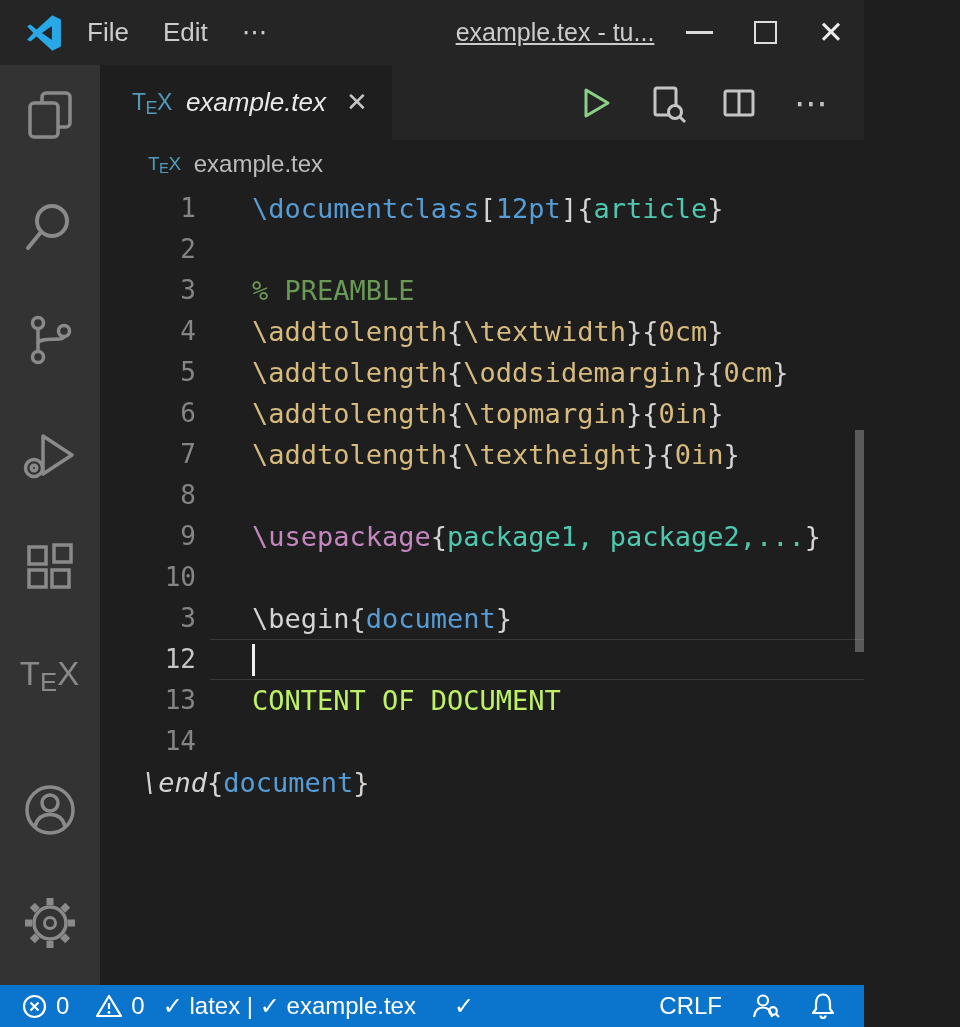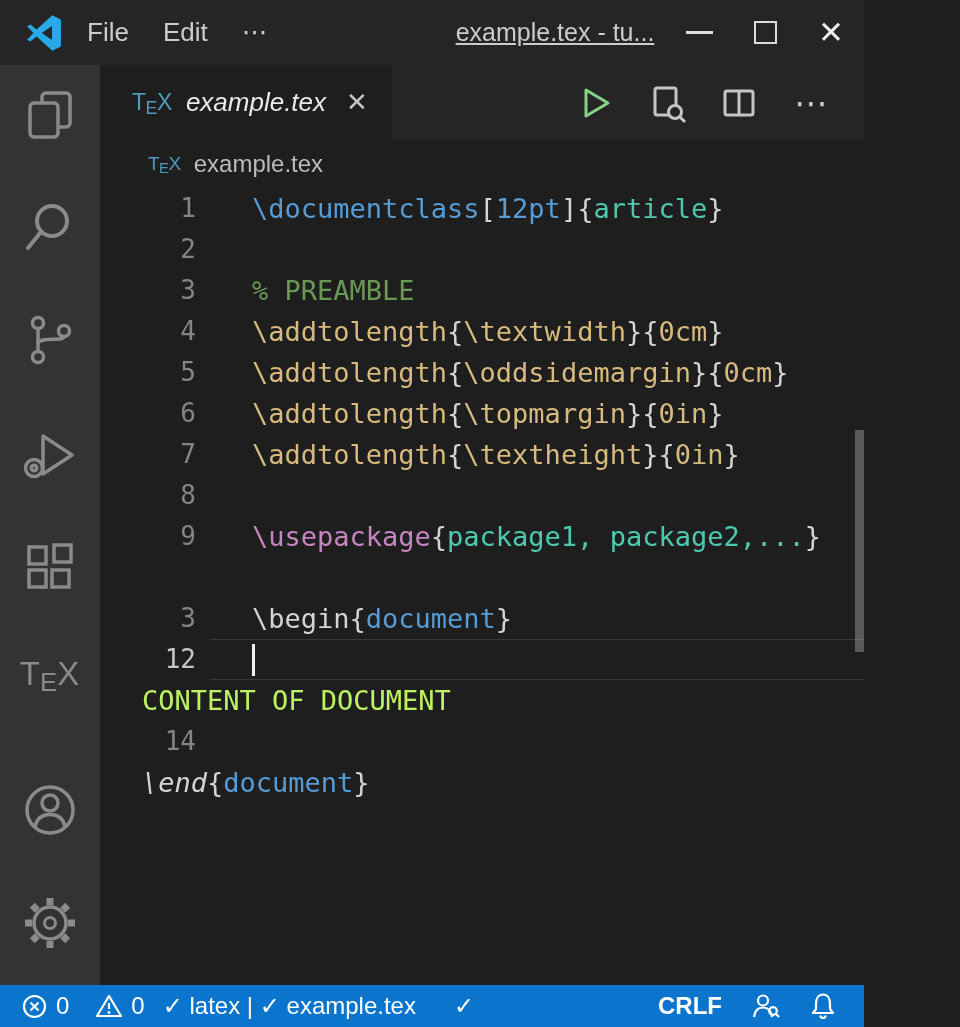--- a/index.html
+++ b/index.html
@@ -56,21 +56,21 @@
   .cursor { display:inline-block; width:3px; height:32px; background:#f0f0f0; vertical-align:-7px; }
 
   .scrollbar-thumb { position:absolute; right:0; top:365px; width:9px; height:222px;
                      background:rgba(165,165,165,0.45); }
 
   
   .statusbar { height:42px; min-height:42px; background:var(--status-bar,#0b74cc);
                display:flex; align-items:center; color:#ffffff; font-size:24px; padding:0 12px; }
   .sb-item { display:flex; align-items:center; gap:8px; padding:0 9px; height:100%; white-space:nowrap; }
   .sb-gap { width:10px; }
-  .sb-right { margin-left:auto; display:flex; align-items:center; height:100%;font-weight:bold; }
+  .sb-right { margin-left:auto; display:flex; align-items:center; height:100%; }
   .sb-right .sb-item { padding:0 14px; }
 </style>
 </head>
 <body>
 
 <div class="window">
 
   <header class="titlebar">
     <svg class="logo" viewBox="0 0 100 100">
       <path fill="#29a8e8" fill-rule="evenodd" d="M73 1 L29.5 40 L12 26.5 L3 31 L20.5 50 L3 69 L12 73.5 L29.5 60 L73 99 L97 87.5 L97 12.5 Z M72 30.5 L72 69.5 L44 50 Z"></path>
@@ -230,31 +230,33 @@
           </div>
           <div class="code-line">
             <div class="line-num">8</div>
             <div class="line-content"></div>
           </div>
           <div class="code-line">
             <div class="line-num">9</div>
             <div class="line-content"><span style="color: rgb(197, 134, 192);">\usepackage</span><span style="color: rgb(212, 212, 212);">{</span><span style="color: rgb(78, 201, 176);">package1, package2,...</span><span style="color: rgb(212, 212, 212);">}</span></div>
           </div>
           <div class="code-line">
+            <div class="line-num">10</div>
             <div class="line-content"></div>
           </div>
           <div class="code-line">
             <div class="line-num">3</div>
             <div class="line-content"><span style="color: rgb(212, 212, 212); text-align: center;">\begin</span><span style="color: rgb(212, 212, 212);">{</span><span style="color: rgb(86, 156, 214);">document</span><span style="color: rgb(212, 212, 212);">}</span></div>
           </div>
           <div class="code-line current">
             <div class="line-num">12</div>
             <div class="line-content"><span class="cursor"></span></div>
           </div>
           <div class="code-line">
+            <div class="line-num">13</div>
             <div class="line-content"><span style="color: #bef264;">CONTENT OF DOCUMENT</span></div>
           </div>
           <div class="code-line">
             <div class="line-num">14</div>
             <div class="line-content"></div>
           </div>
           <div class="code-line">
             <div class="line-content"><span style="color: rgb(212, 212, 212); font-style: italic;">\end</span><span style="color: rgb(212, 212, 212);">{</span><span style="color: rgb(86, 156, 214);">document</span><span style="color: rgb(212, 212, 212);">}</span></div>
           </div>
         </div>

